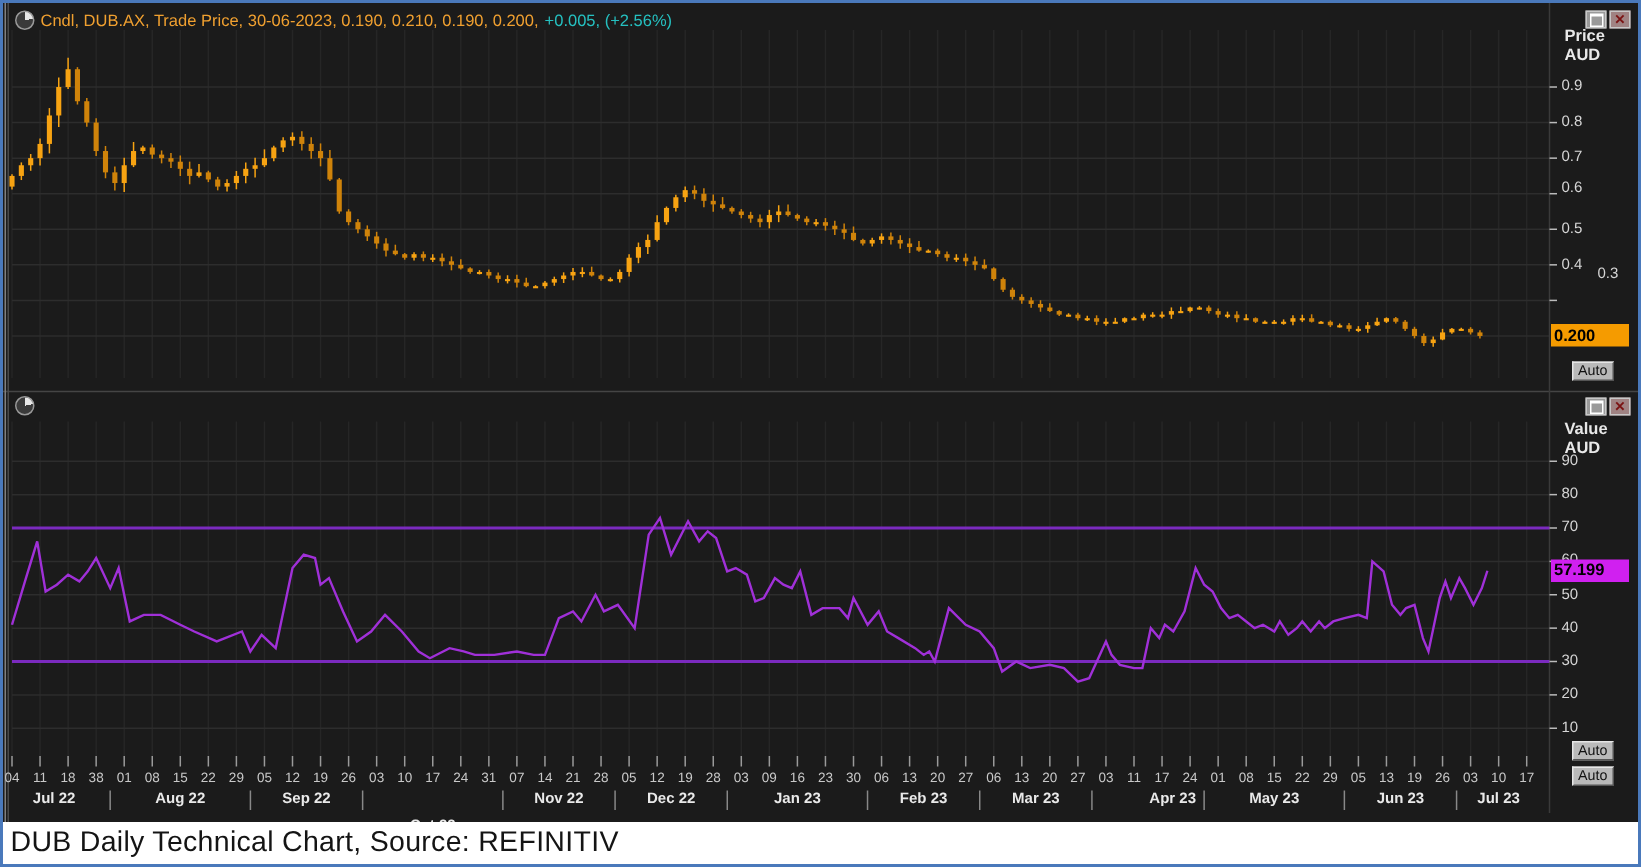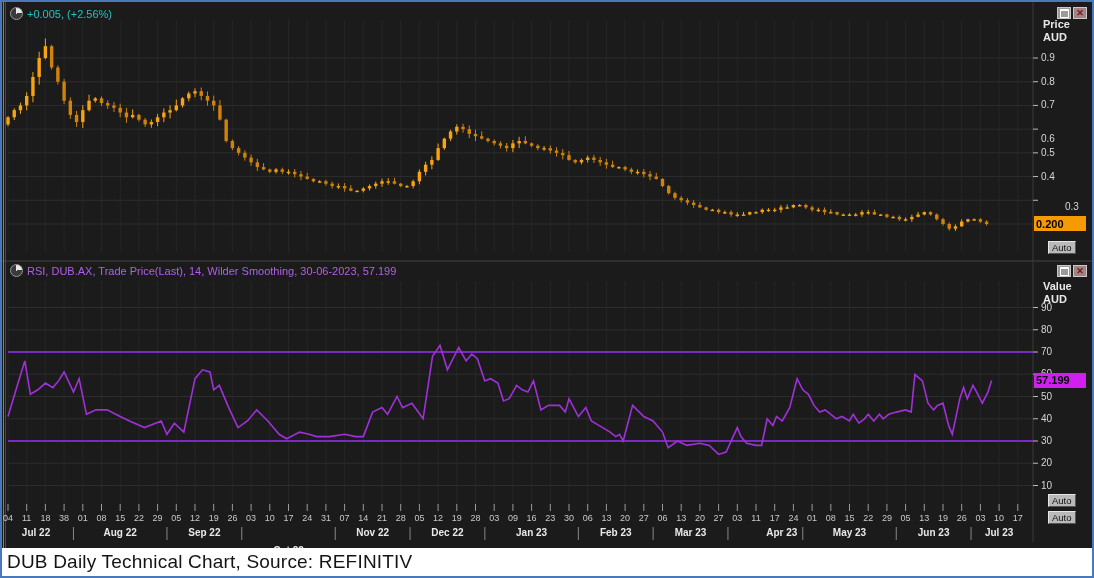--- a/index.html
+++ b/index.html
@@ -562,47 +562,47 @@
         <line x1="800.75" y1="525" x2="800.75" y2="538" stroke="#888888" stroke-width="1"></line>
         <line x1="894.25" y1="525" x2="894.25" y2="538" stroke="#888888" stroke-width="1"></line>
         <line x1="969.05" y1="525" x2="969.05" y2="538" stroke="#888888" stroke-width="1"></line>
       </svg>
 
     <div class="hit" style="left:6px;top:18px;width:1025px;height:232px;"></div>
     <div class="hit" style="left:6px;top:279px;width:1025px;height:224px;"></div>
 
     <div class="legend" style="left:8px;top:5px;">
       <span class="pie-icon"></span>
+      <span id="lg-price" style="color: rgb(240, 160, 48);">Cndl, DUB.AX, Trade Price, 30-06-2023, 0.190, 0.210, 0.190, 0.200,</span>
       <span id="lg-chg" style="color: rgb(37, 192, 192);">+0.005, (+2.56%)</span>
     </div>
     <div class="winbtns" style="top:5px;">
       <span class="wbtn restore">
           <span class="box"></span>
         </span>
       <span class="wbtn close">✕</span>
     </div>
     <div class="axis-title" style="top:16px;">
       <div>Price</div>
       <div>AUD</div>
     </div>
     <div id="price-ticks">
         <div class="tick" style="left: 1039px; top: 50.01px;">0.9</div>
         <div class="tick" style="left: 1039px; top: 73.72px;">0.8</div>
         <div class="tick" style="left: 1039px; top: 97.43px;">0.7</div>
-        <div class="tick" style="left: 1039px; top: 131px;">0.6</div>
+        <div class="tick" style="left: 1039px; top: 118px;">0.6</div>
         <div class="tick" style="left: 1039px; top: 144.85px;">0.5</div>
         <div class="tick" style="left: 1039px; top: 168.56px;">0.4</div>
-        <div class="tick" style="left: 1039px; top: 199px; padding-left: 24px;">0.3</div>
+        <div class="tick" style="left: 1039px; top: 175px; padding-left: 24px;">0.3</div>
       </div>
     <div class="band" id="price-band" style="top: 214.48px; background: rgb(245, 155, 0);">0.200</div>
     <div class="auto-btn" style="left:1046px;top:239px;">Auto</div>
 
     <div class="legend" style="left:8px;top:262px;">
       <span class="pie-icon"></span>
-      <span id="lg-rsi" style="color: rgb(176, 96, 232);">RSI, DUB.AX, Trade Price(Last), 14, Wilder Smoothing, 30-06-2023, 57.199</span>
     </div>
     <div class="winbtns" style="top:263px;">
       <span class="wbtn restore">
           <span class="box"></span>
         </span>
       <span class="wbtn close">✕</span>
     </div>
     <div class="axis-title" style="top:278px;">
       <div>Value</div>
       <div>AUD</div>

